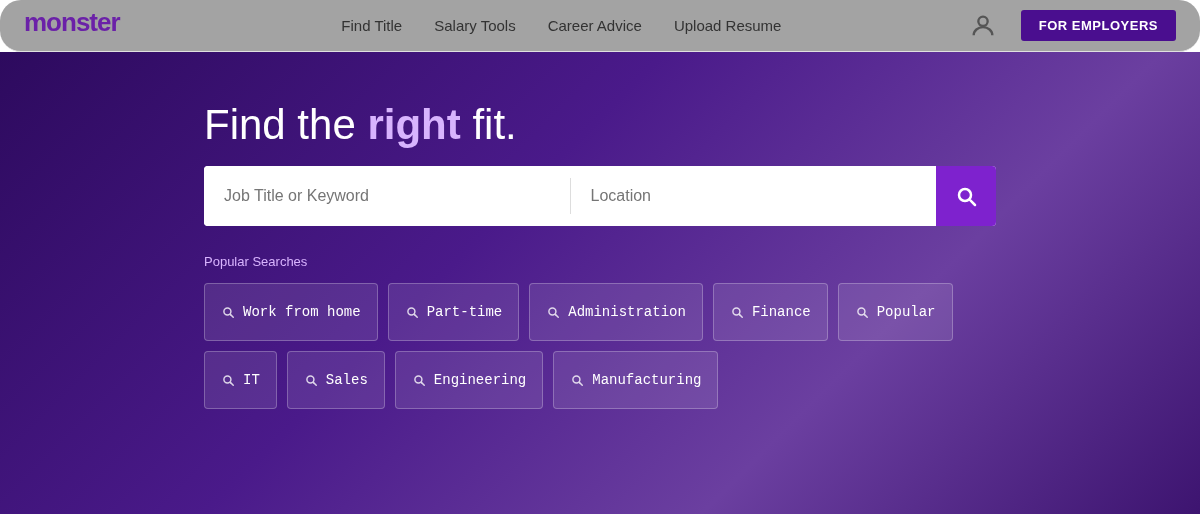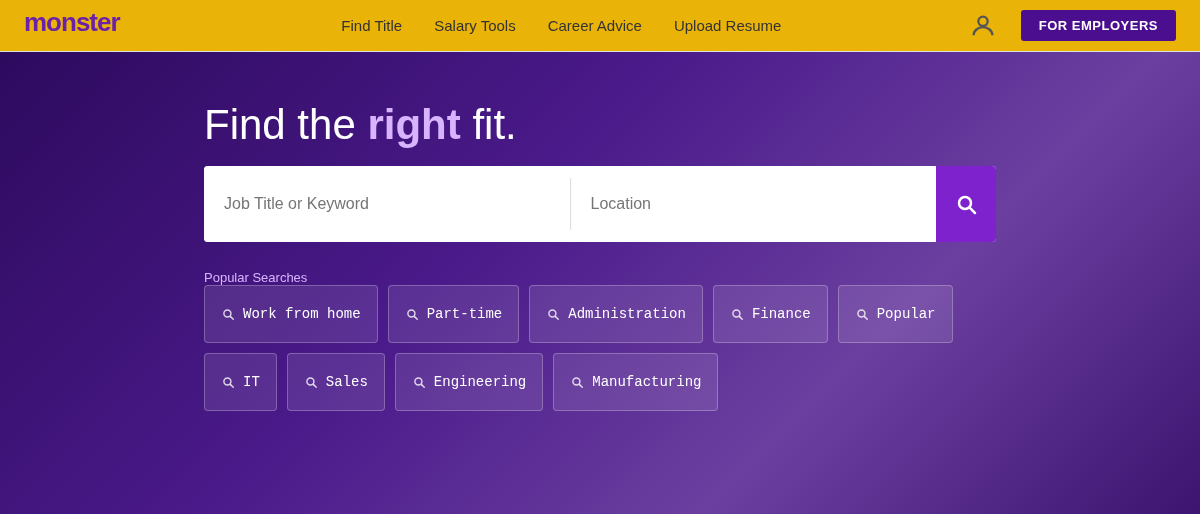--- a/index.html
+++ b/index.html
@@ -10,27 +10,28 @@
 
     body {
       font-family: 'Arial', sans-serif;
       width: 1200px;
       height: 514px;
       overflow: hidden;
     }
 
     
     .header {
-      background: #eab308;
+      background: #a3a3a3;
       height: 52px;
       display: flex;
       align-items: center;
       justify-content: space-between;
       padding: 0 24px;
       border-bottom: 1px solid #e0e0e0;
+      border-radius: 21px;
     }
 
     .logo {
       display: flex;
       align-items: center;
     }
 
     .logo-text {
       font-size: 28px;
       font-weight: bold;
@@ -102,21 +103,21 @@
       font-weight: 700;
       color: #d8b4fe;
     }
 
     
     .search-bar {
       display: flex;
       background: #ffffff;
       border-radius: 4px;
       overflow: hidden;
-      height: 76px;
+      height: 60px;
       margin-bottom: 28px;
     }
 
     .search-input {
       flex: 1;
       border: none;
       outline: none;
       padding: 0 20px;
       font-size: 16px;
       color: #555;
@@ -154,20 +155,21 @@
     }
 
     
     .popular-section {
       margin-top: 8px;
     }
 
     .popular-label {
       font-size: 13px;
       color: #d8b4fe;
+      margin-bottom: 14px;
     }
 
     .popular-tags {
       display: flex;
       flex-wrap: wrap;
       gap: 10px;
     }
 
     .popular-tag {
       display: flex;

